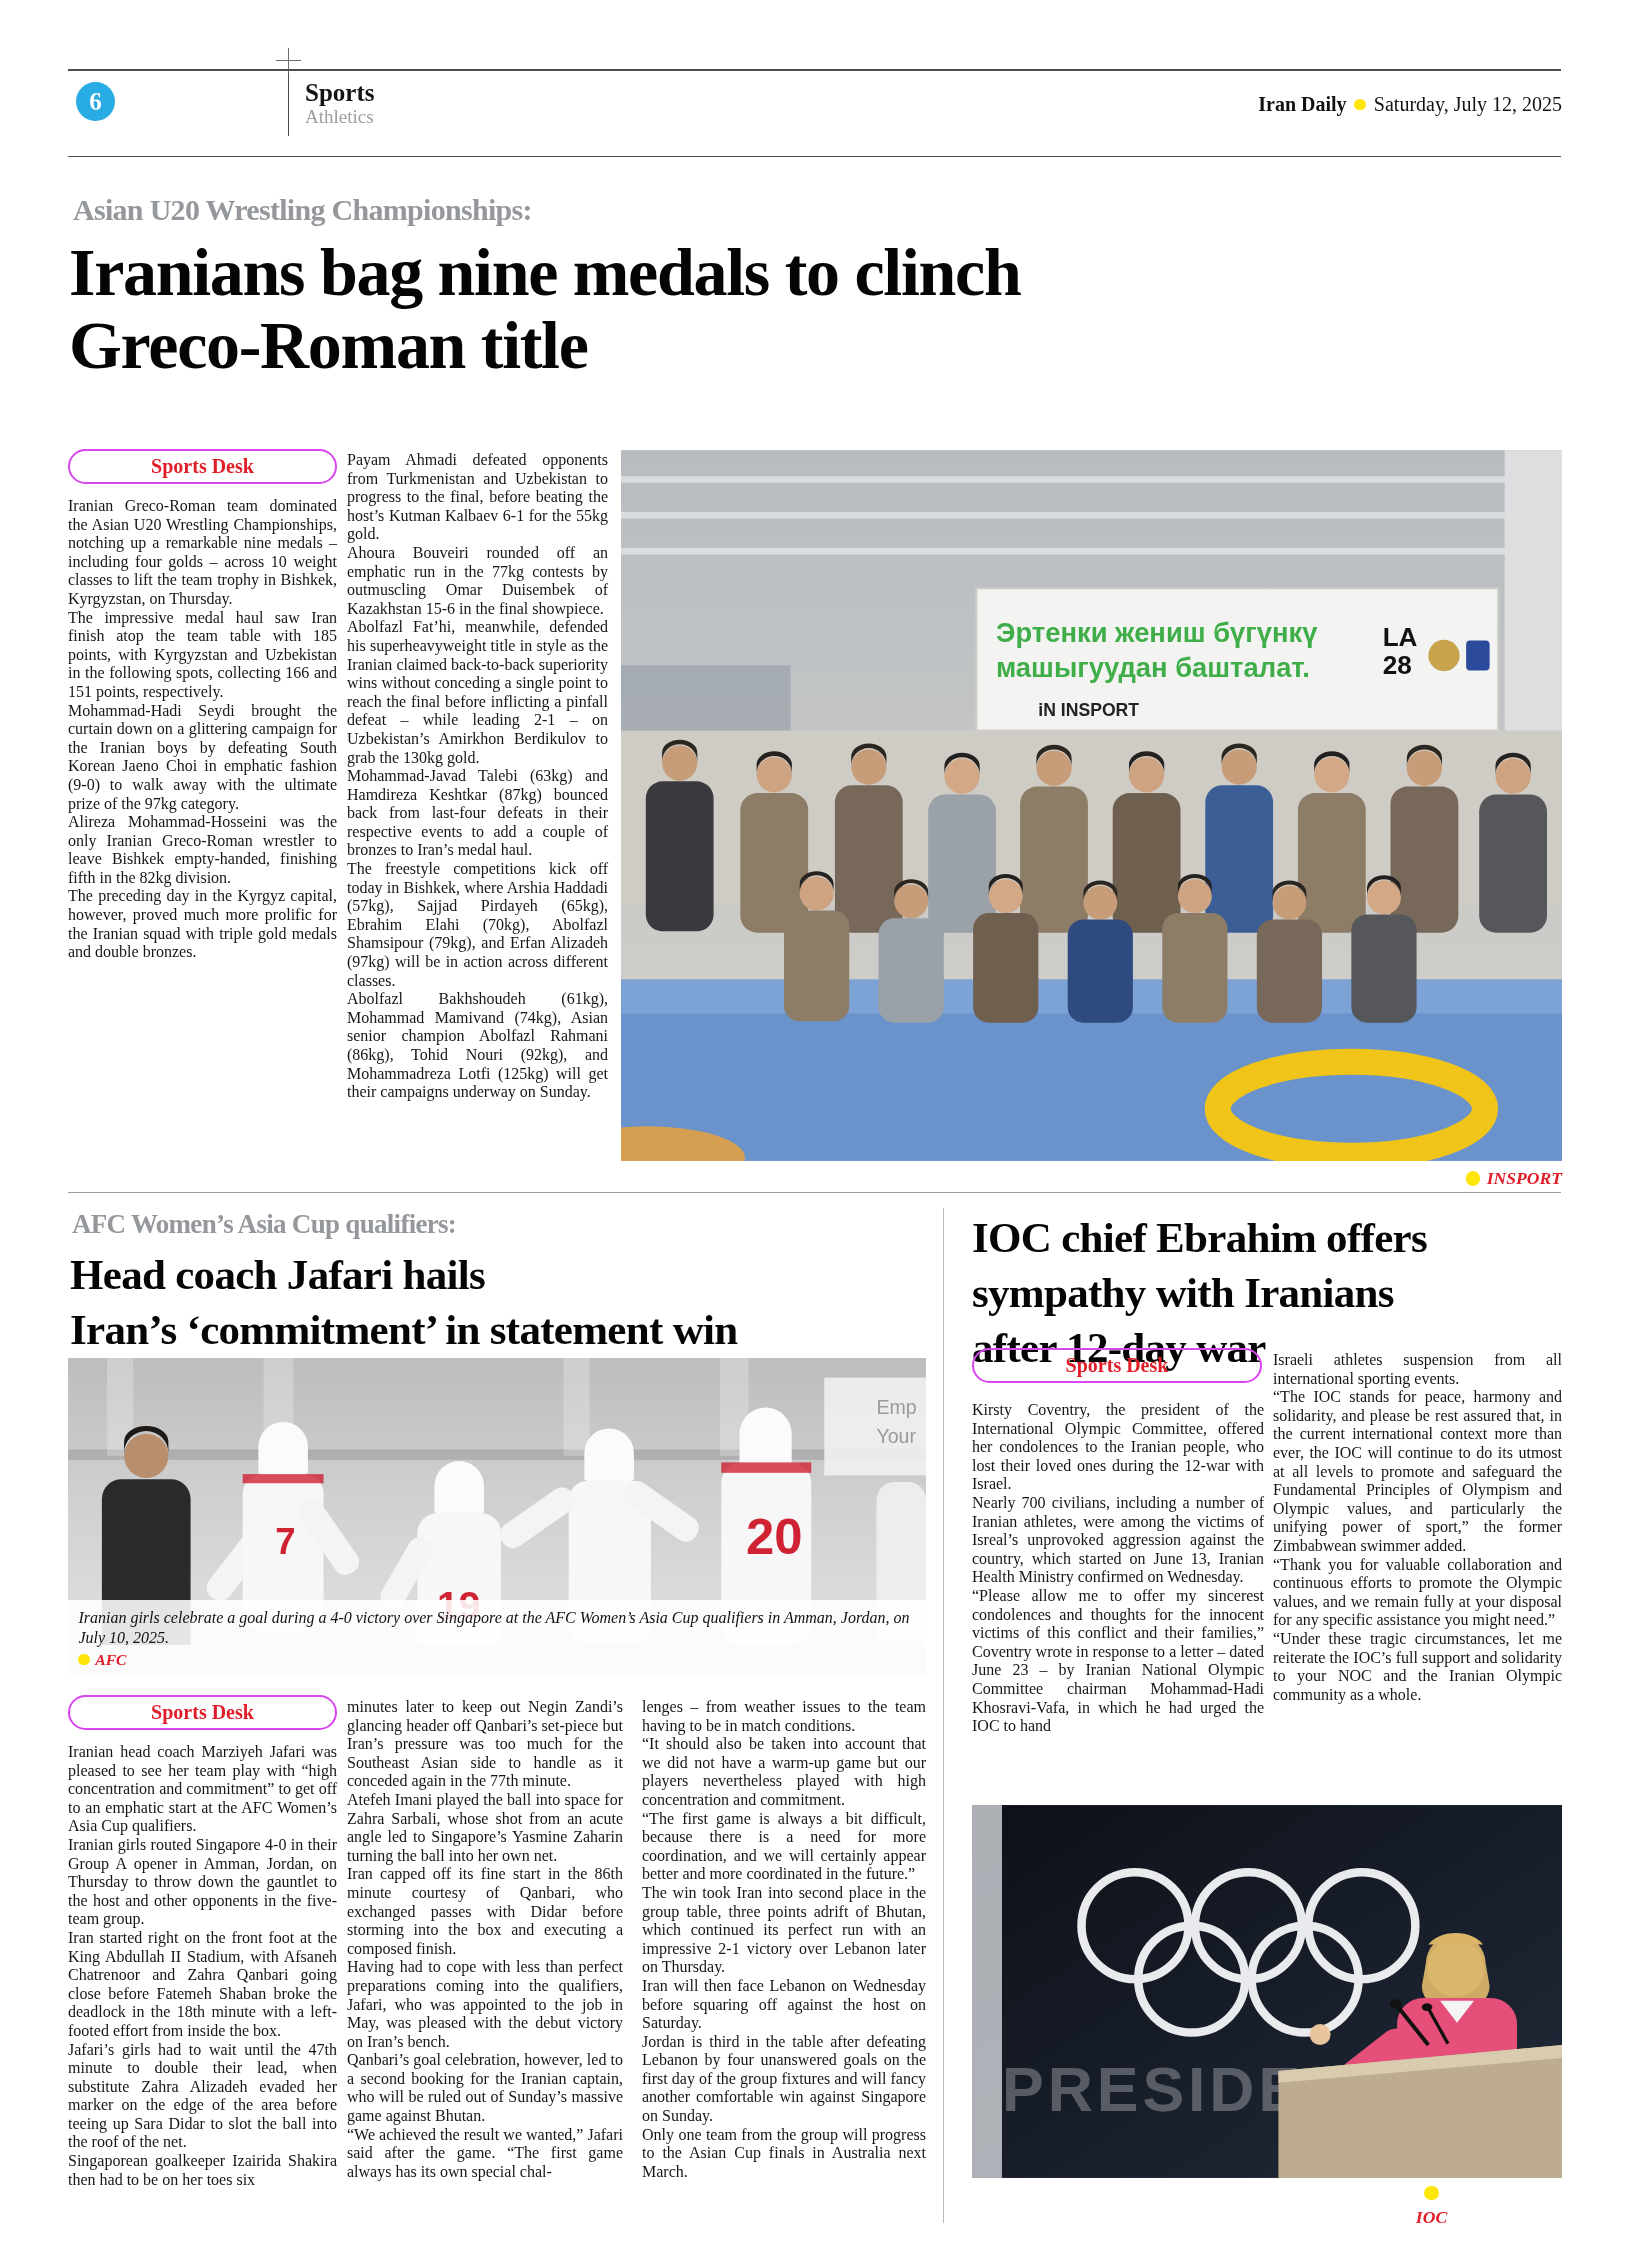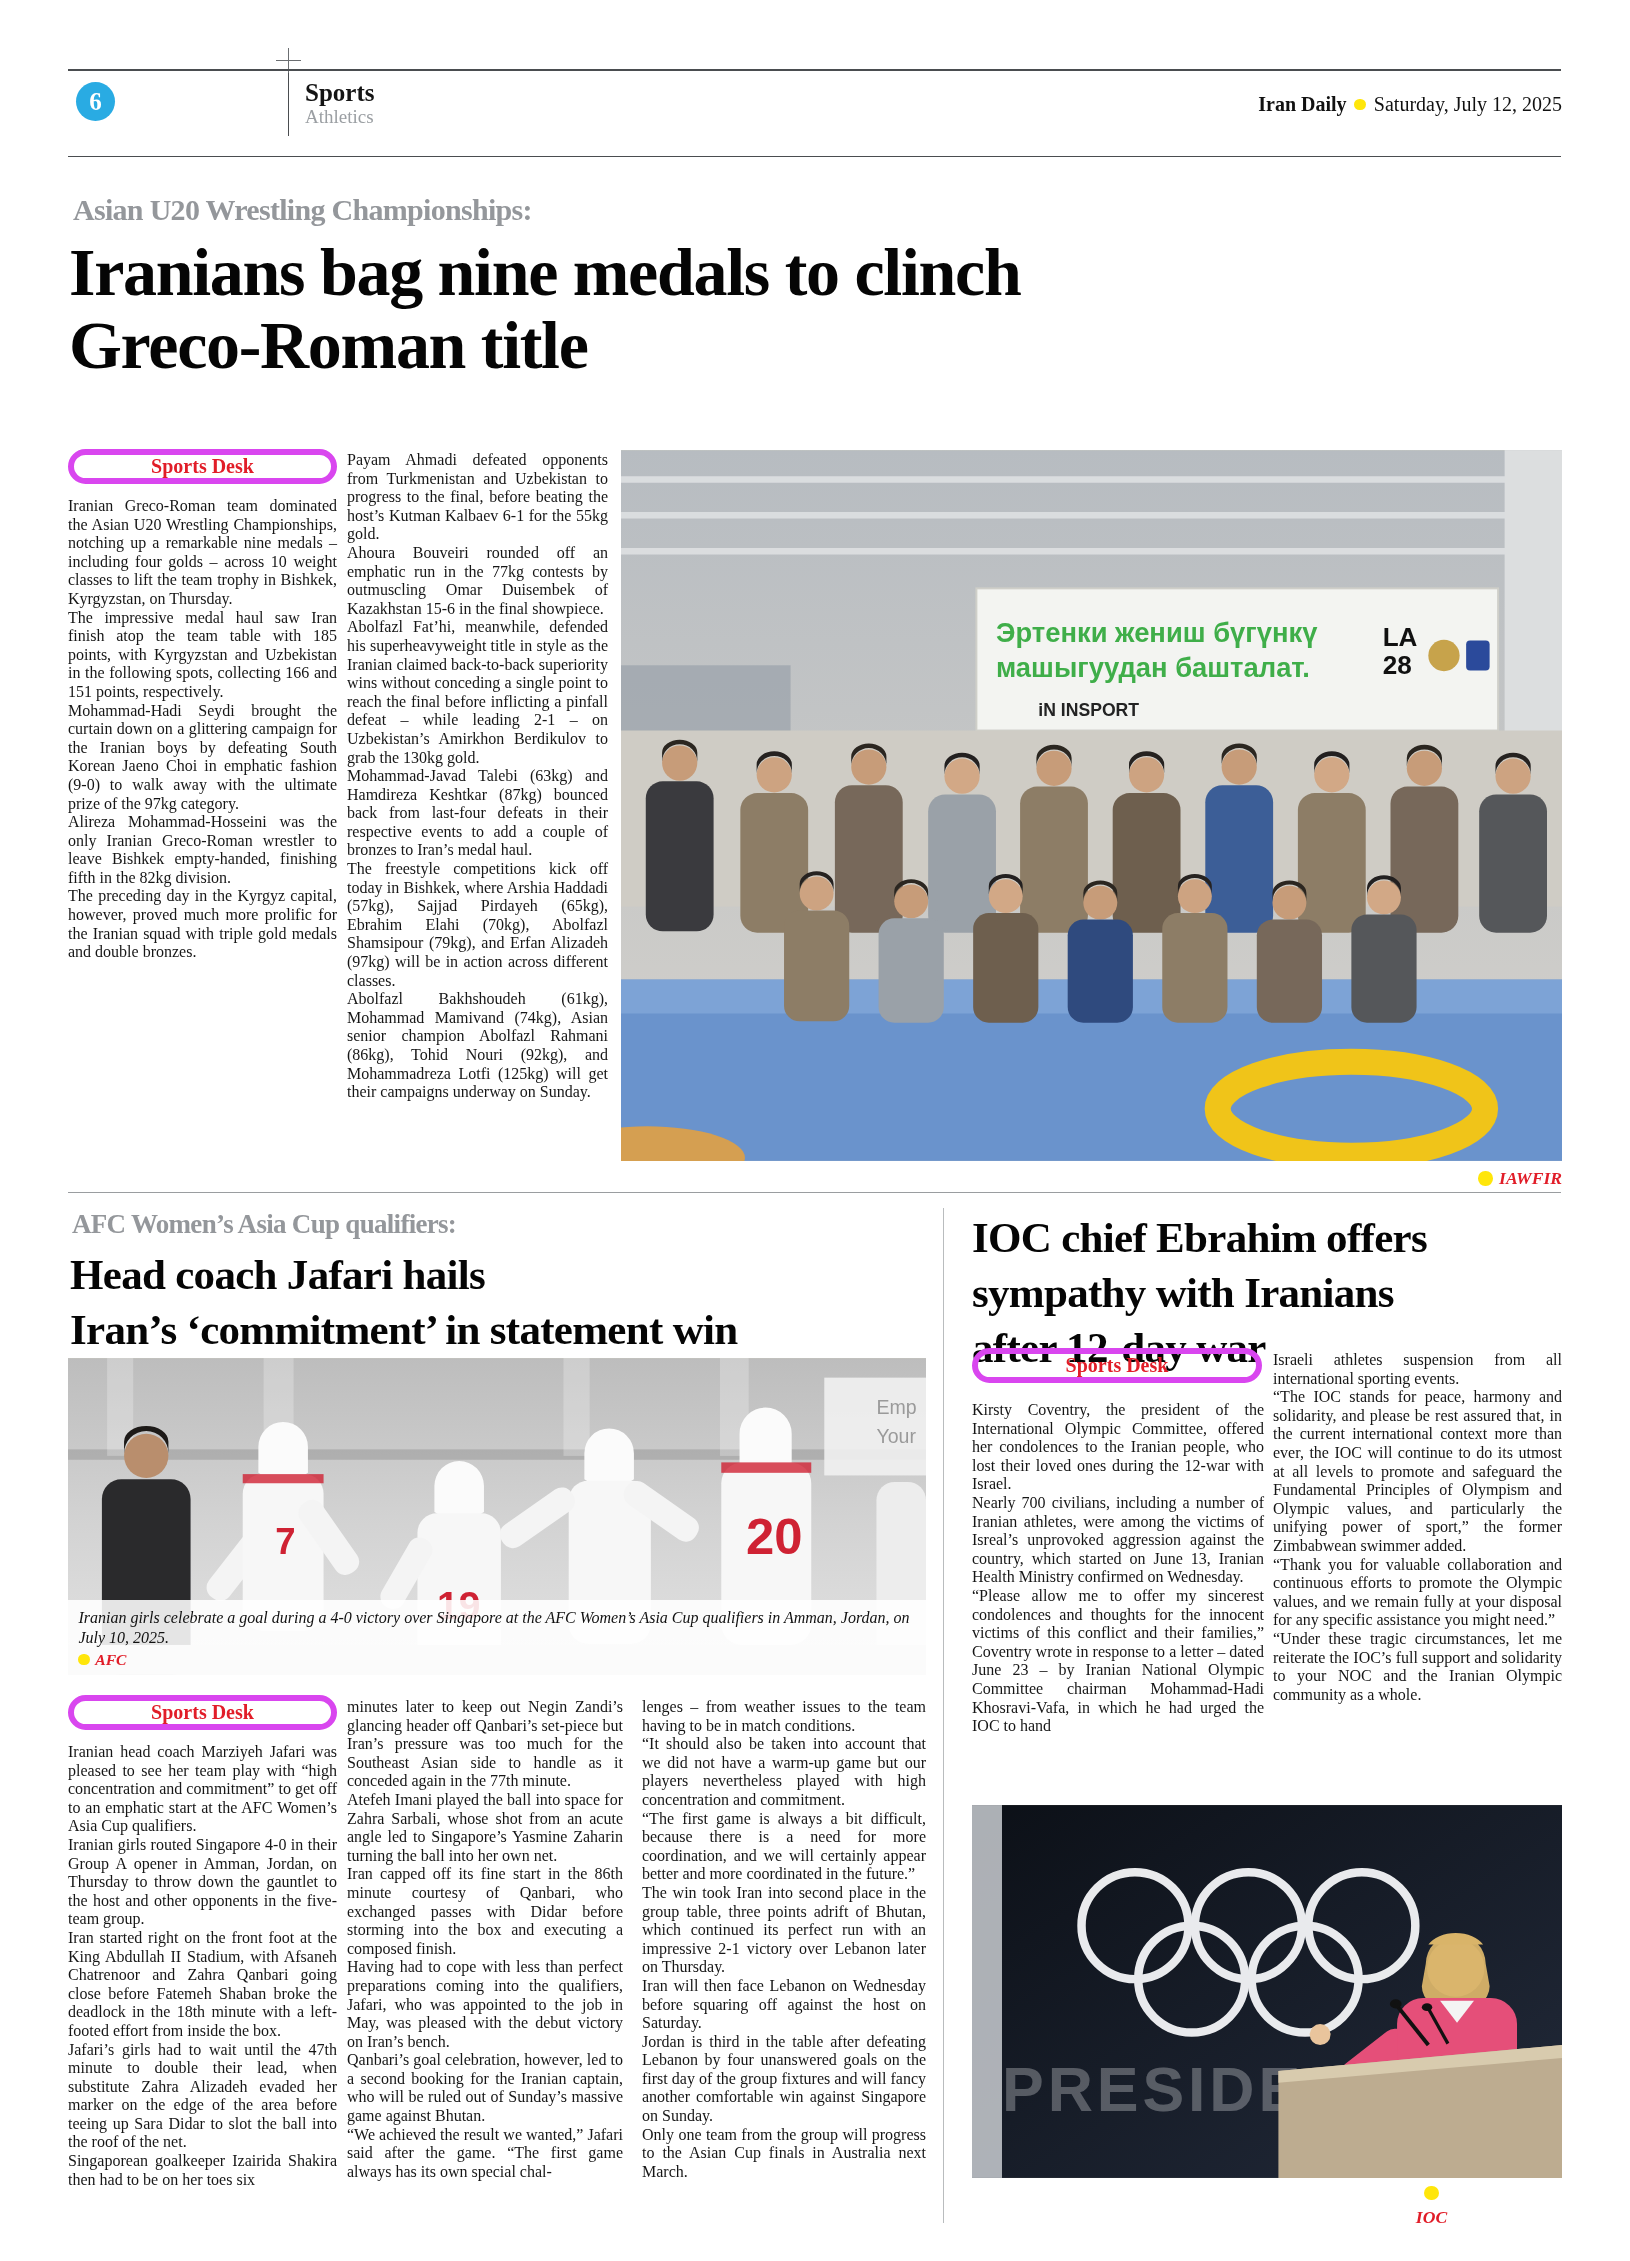--- a/index.html
+++ b/index.html
@@ -13,21 +13,21 @@
            font-size:25px;font-weight:bold;}
   .section-name{font-size:25px;font-weight:bold;color:#141414;line-height:1.05;}
   .section-sub{font-size:19px;color:#9b9fa3;line-height:1.2;}
   .brand-row{position:absolute;display:flex;align-items:center;gap:7.8px;font-size:20px;}
   .brand{font-weight:bold;color:#111;}
   .date{color:#111;}
   .ydot{width:14.3px;height:14.3px;border-radius:50%;background:#ffe60a;display:inline-block;flex:none;}
   .ydot.sm{width:11.7px;height:11.7px;}
   .kicker{position:absolute;font-weight:bold;color:#94979b;letter-spacing:-0.7px;}
   .headline{position:absolute;font-weight:bold;color:#050505;letter-spacing:-1.3px;}
-  .pill{height:35px;border:6px solid #d946ef;border-radius:19.6px;display:flex;align-items:center;
+  .pill{height:35px;border:2px solid #d946ef;border-radius:19.6px;display:flex;align-items:center;
         justify-content:center;box-sizing:border-box;}
   .pill span{color:#e11d28;font-weight:bold;font-size:20px;}
   .col{position:absolute;text-align:justify;font-size:16px;line-height:18.6px;color:#161616;}
   .col .para{margin:0;}
   .credit-row{position:absolute;display:flex;align-items:center;gap:6.5px;}
   .credit-text{color:#e11d28;font-style:italic;font-weight:bold;font-size:17.6px;}
   .photo{position:absolute;overflow:hidden;background:#fef9c3;}
   .photo svg{display:block;}
   .caption-strip{position:absolute;left:0;right:0;bottom:0;background:rgba(255,255,255,.88);
                  padding:7.8px 10.4px 6.5px 10.4px;}
@@ -208,21 +208,21 @@
         <g>
             <circle cx="1170" cy="686" r="26" fill="#d2a886"></circle>
             <path d="M1144,684 a26,26 0 0 1 52,0 l0,-13 a26,19 0 0 0 -52,0 z" fill="#232020"></path>
             <rect x="1120" y="712" width="100" height="166" rx="24" fill="#55575a"></rect>
           </g>
       </g>
     </svg>
   </div>
   <div class="credit-row" style="left:1301px;top:1168px;width:261px;justify-content:flex-end;">
     <span class="ydot"></span>
-    <span class="credit-text">IAWFIR</span>
+    <span class="credit-text">INSPORT</span>
   </div>
 
   <div class="rule-light" style="left:68px;top:1192px;width:1493px;height:1.3px;"></div>
   <div class="vrule" style="left:943px;top:1208px;height:1015px;"></div>
 
   <div class="kicker" style="left:72px;top:1209px;font-size:27px;">AFC Women’s Asia Cup qualifiers:</div>
   <div class="headline" style="left:70px;top:1247px;width:867px;font-size:43px;line-height:55px;letter-spacing:-0.7px;">
     <div>Head coach Jafari hails</div>
     <div>Iran’s ‘commitment’ in statement win</div>
   </div>

